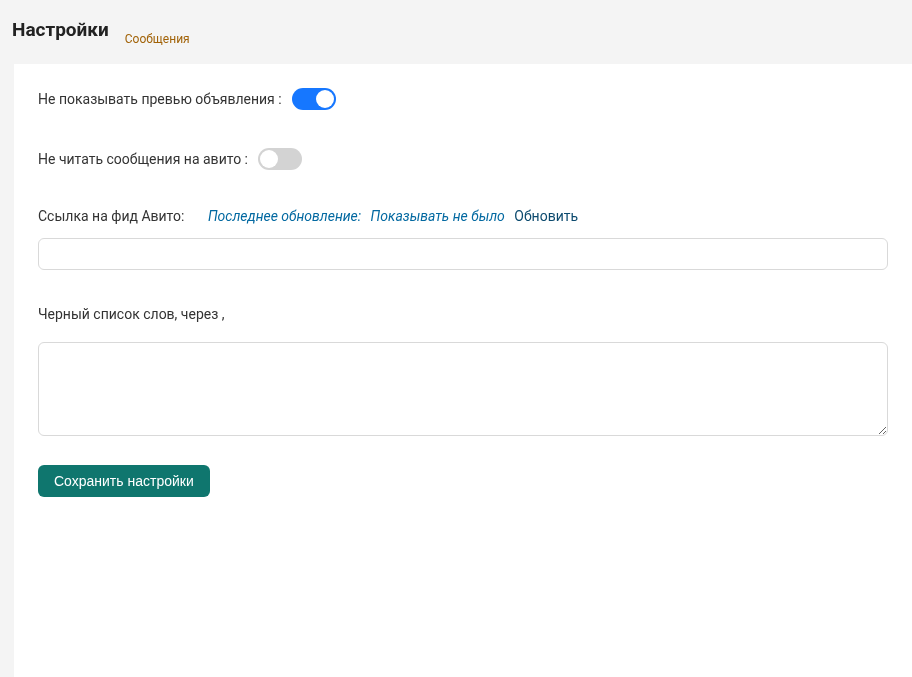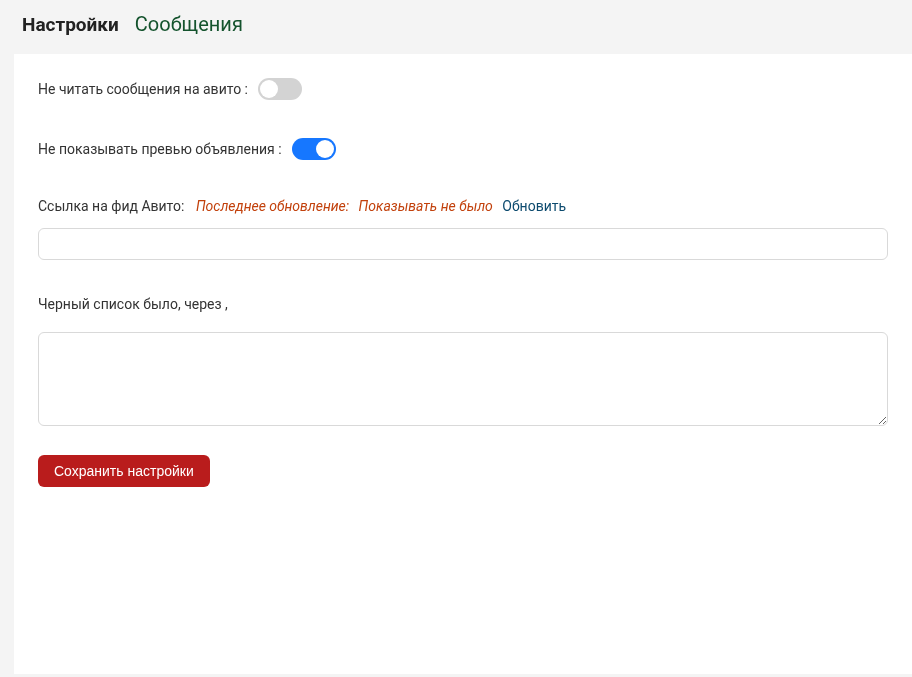--- a/index.html
+++ b/index.html
@@ -7,33 +7,34 @@
       margin: 0;
       padding: 0;
     }
     body {
       font-family: -apple-system, BlinkMacSystemFont, "Segoe UI", Roboto, "Helvetica Neue", Arial, sans-serif;
       background: #f4f4f4;
       color: #333;
       font-size: 14px;
     }
     .header {
-      padding: 12px 12px 18px 22px;
+      padding: 12px 12px 18px 12px;
       display: flex;
       align-items: center;
       gap: 16px;
     }
     .header h1 {
       font-size: 19px;
       font-weight: 700;
       color: #222;
     }
     .header .subtitle {
-      color: #14532d;
-      font-size: 20px;
+      color: #a16207;
+      font-size: 12px;
+      margin-top: 20px;
     }
     .panel {
       background: #fff;
       margin-left: 14px;
       padding: 24px;
       min-height: 620px;
     }
     .setting-row {
       display: flex;
       align-items: center;
@@ -73,24 +74,24 @@
       background: #d3d3d3;
     }
     .toggle.off::after {
       left: 2px;
     }
     .feed-row {
       margin-bottom: 14px;
     }
     .feed-row .lbl {
       color: #333;
-      margin-right: 8px;
+      margin-right: 20px;
     }
     .feed-row .meta {
-      color: #c2410c;
+      color: #0369a1;
       font-style: italic;
       margin-right: 6px;
     }
     .feed-row .refresh {
       color: #0c4a6e;
       cursor: pointer;
     }
     .text-input {
       width: 100%;
       height: 32px;
@@ -112,60 +113,60 @@
       border: 1px solid #d9d9d9;
       border-radius: 6px;
       padding: 6px 11px;
       font-size: 14px;
       font-family: inherit;
       outline: none;
       resize: vertical;
       margin-bottom: 26px;
     }
     .save-btn {
-      background: #b91c1c;
+      background: #0f766e;
       color: #fff;
       border: none;
       border-radius: 6px;
       padding: 8px 16px;
       font-size: 14px;
       cursor: pointer;
     }
   </style>
 </head>
 <body>
 
 <div class="header">
   <h1>Настройки</h1>
   <span class="subtitle">Сообщения</span>
 </div>
 
 <div class="panel">
 
   <div class="setting-row">
-    <label>Не читать сообщения на авито :</label>
-    <div class="toggle off"></div>
+    <label>Не показывать превью объявления :</label>
+    <div class="toggle on"></div>
   </div>
 
   <div class="setting-row">
-    <label>Не показывать превью объявления :</label>
-    <div class="toggle on"></div>
+    <label>Не читать сообщения на авито :</label>
+    <div class="toggle off"></div>
   </div>
 
 
 
 
   <div class="feed-row">
     <span class="lbl">Ссылка на фид Авито:</span>
     <span class="meta">Последнее обновление:</span>
     <span class="meta">Показывать не было</span>
     <span class="refresh">Обновить</span>
   </div>
 
   <input type="text" class="text-input" value="" style="">
 
-  <label class="blacklist-label">Черный список было, через ,</label>
+  <label class="blacklist-label">Черный список слов, через ,</label>
 
   <textarea class="textarea" value="" style=""></textarea>
 
   <button class="save-btn">Сохранить настройки</button>
 
 </div>
 
 </body></html>

